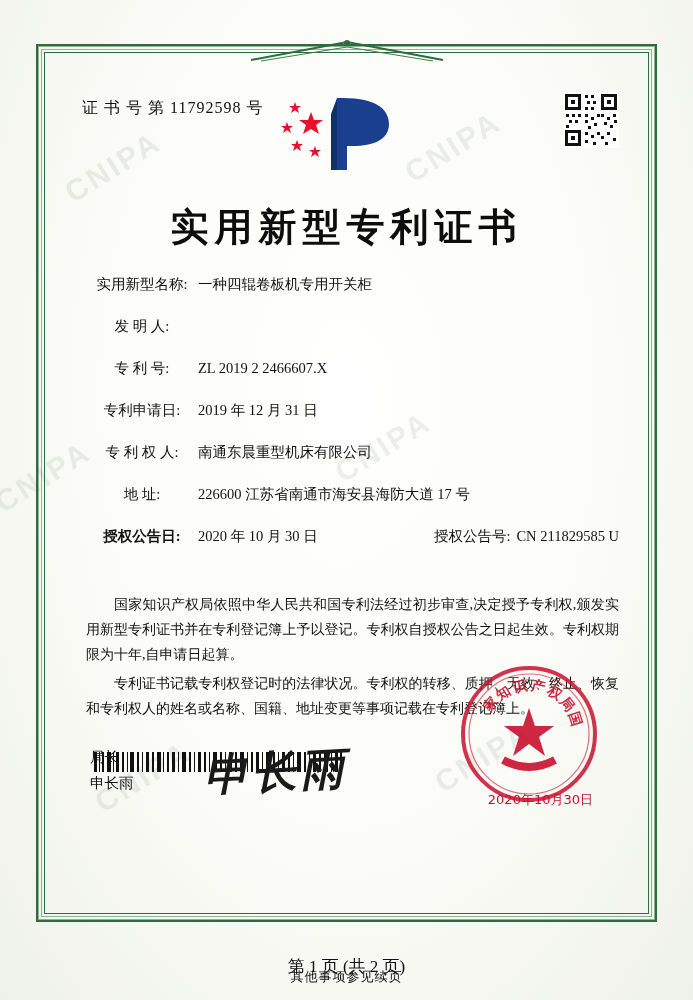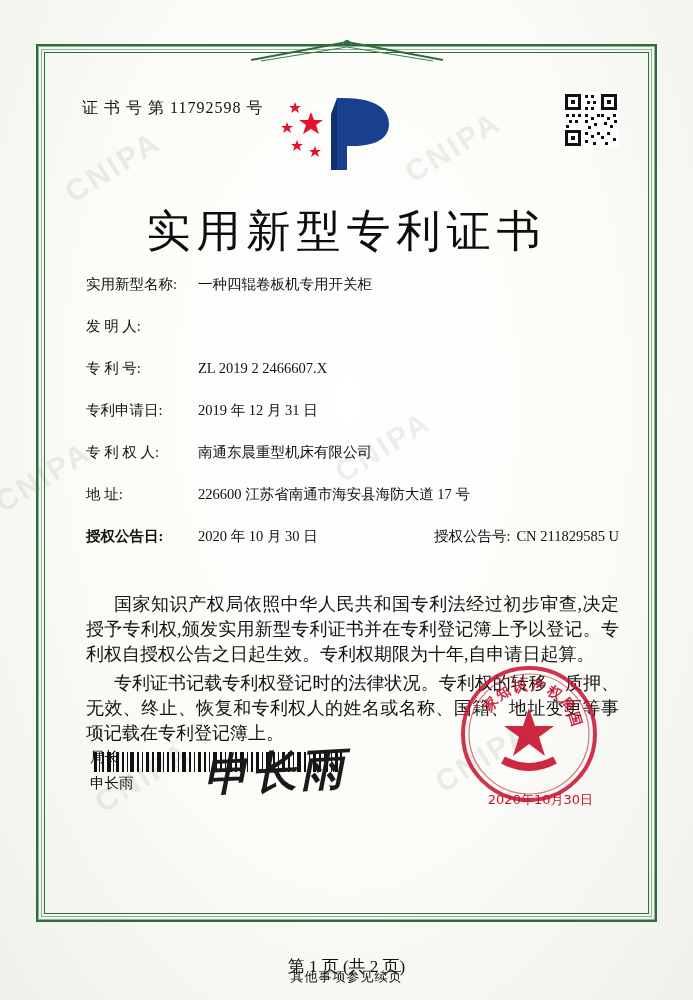--- a/index.html
+++ b/index.html
@@ -80,52 +80,53 @@
   .qr svg{display:block;}
 
   .logo{
     position:absolute;left:50%;top:38px;transform:translateX(-50%);
     width:140px;height:86px;
   }
 
   .title{
     position:absolute;left:0;right:0;top:150px;
     text-align:center;
-    font-size:44px;
-    font-weight:normal;
+    font-size:38px;
+    font-weight:bold;
     color:#0d0d0d;
     letter-spacing:6px;
     font-family:"DejaVu Sans", sans-serif;
   }
 
   .fields{
     position:absolute;left:42px;right:30px;top:222px;
     font-size:14.5px;color:#111;
   }
   .row{
     display:flex;
     margin-bottom:22px;
     line-height:20px;
   }
   .lbl{
     width:112px;flex:0 0 112px;
     letter-spacing:0px;
     white-space:nowrap;
+    text-align:center;
   }
   .val{flex:1;}
   .row.dual .lbl{width:112px;flex:0 0 112px;font-weight:bold;}
   .dual-right{
     display:flex;margin-left:37px;justify-content:space-between;
   }
   .dual-right .lbl2{flex:0 0 auto;white-space:nowrap;}
   .dual-right .val2{margin-left:6px;}
 
   .para{
     position:absolute;left:42px;right:30px;top:540px;
-    font-size:18px;line-height:25px;color:#111;
+    font-size:14px;line-height:25px;color:#111;
     text-align:justify;
   }
   .para p{margin:0 0 4px 0;text-indent:28px;}
 
   .barcode{
     position:absolute;left:50px;top:700px;
     height:20px;width:250px;
   }
 
   .seal{

